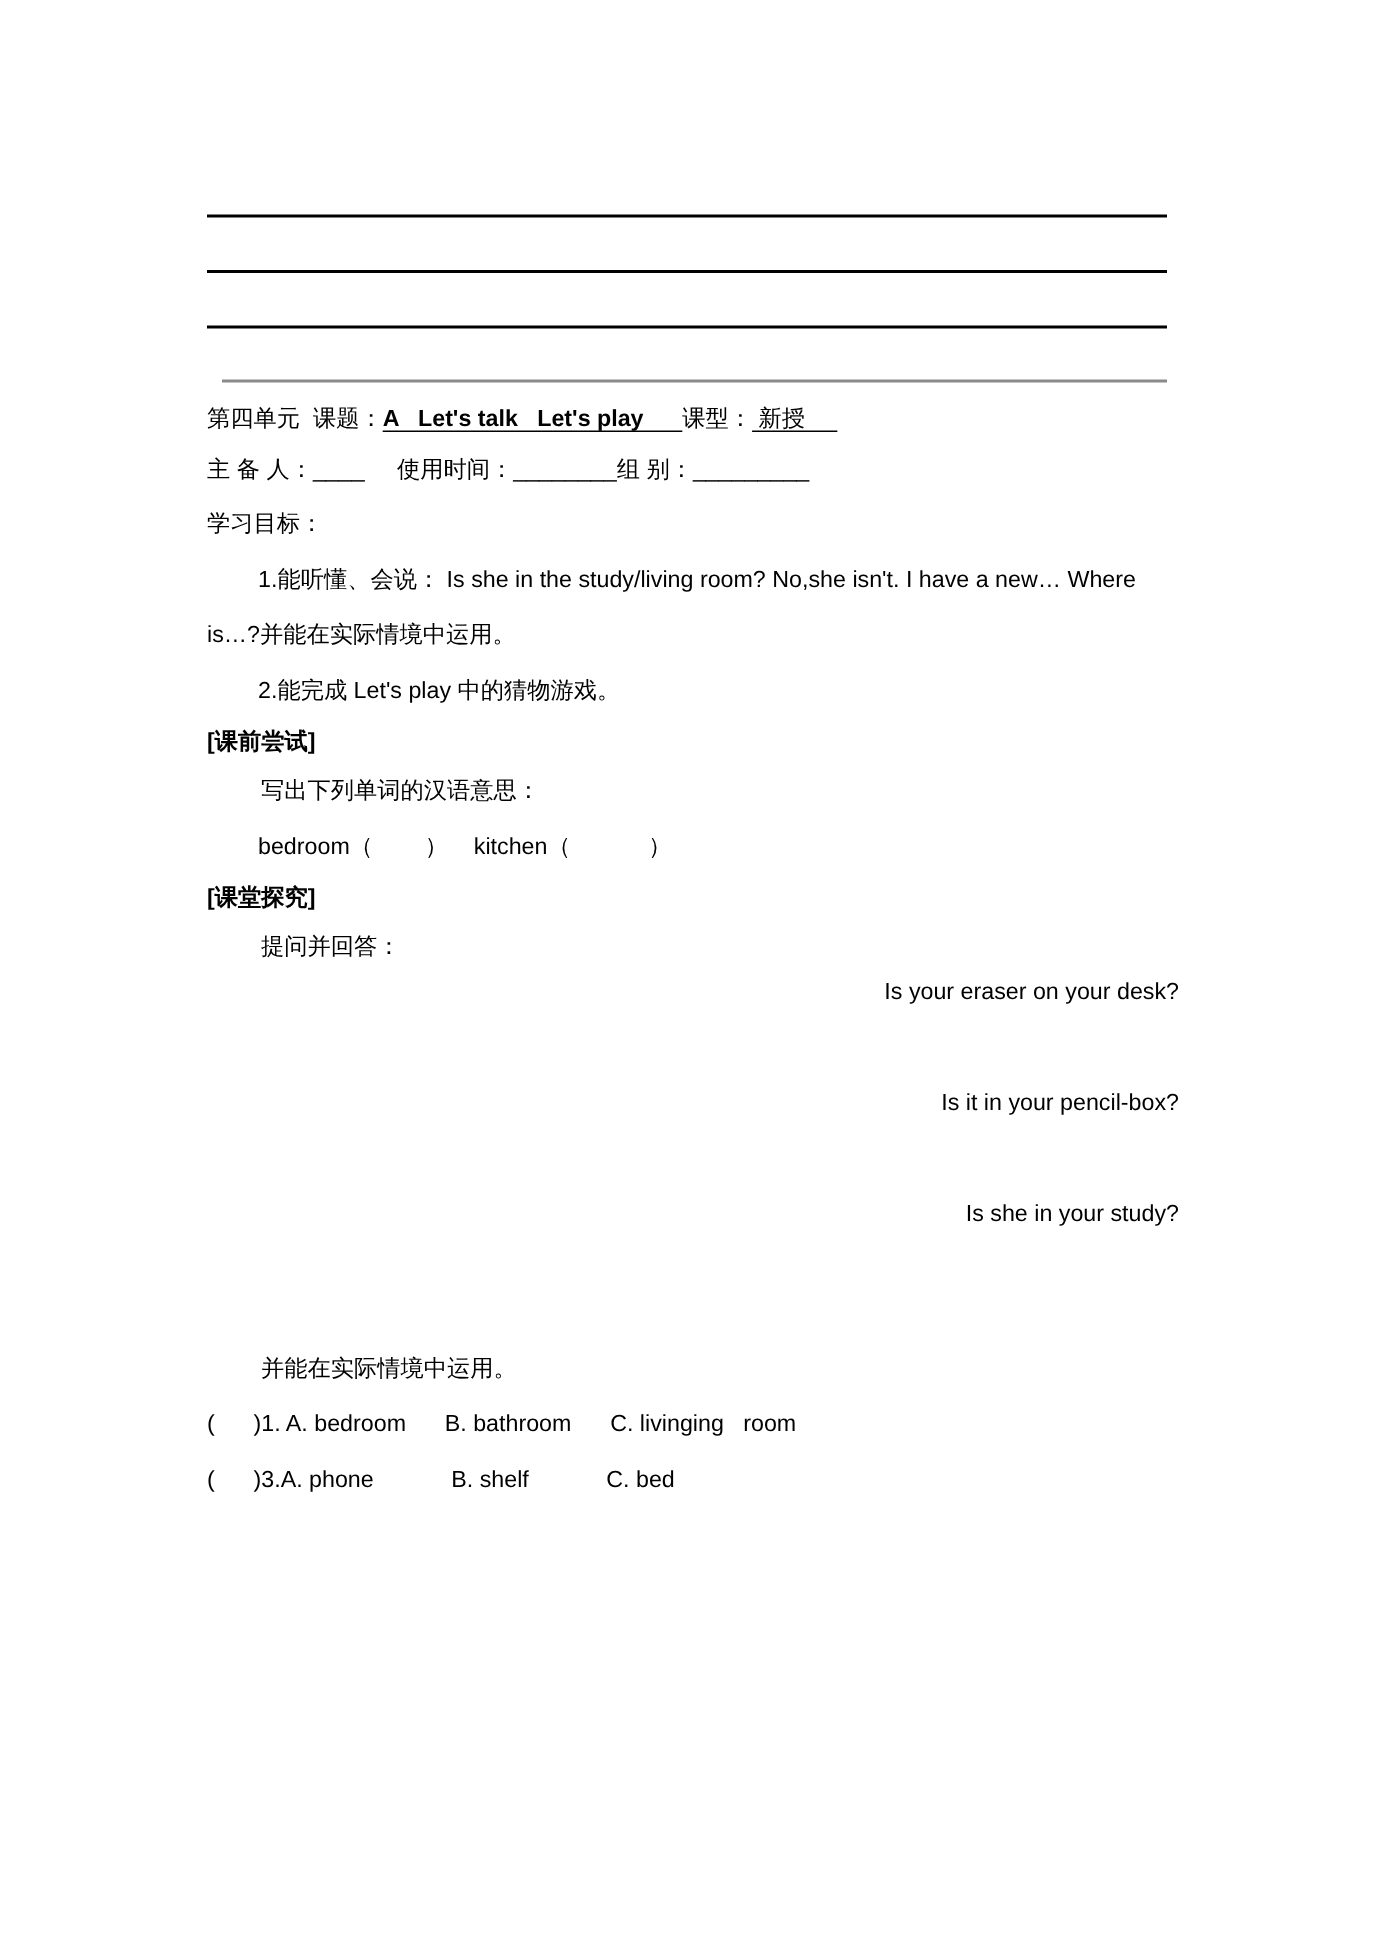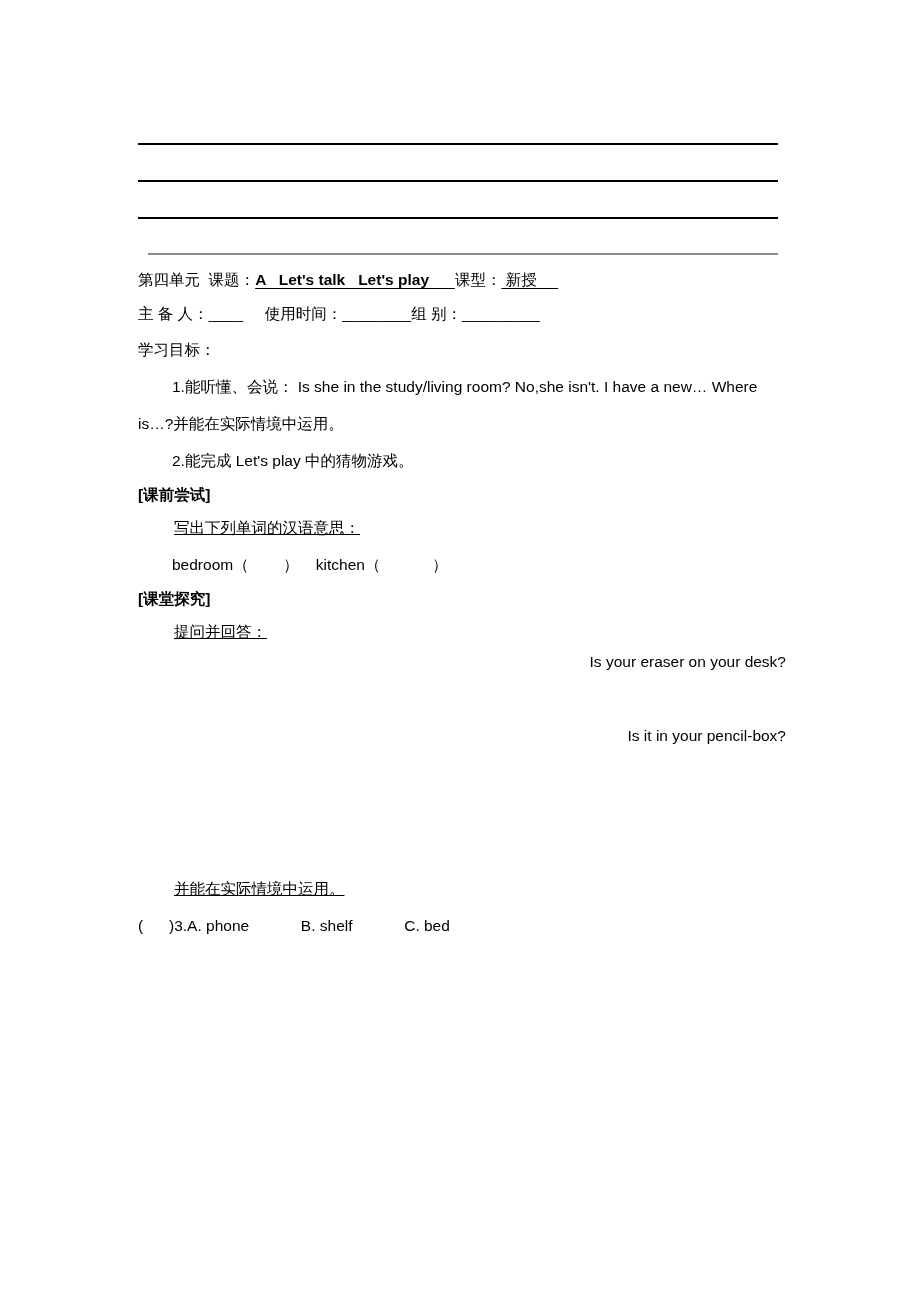--- a/index.html
+++ b/index.html
@@ -96,21 +96,20 @@
     line-height: 31px;
     margin: 0;
     white-space: pre;
   }
   .sub {
     font-size: 15.5px;
     line-height: 36px;
     margin: 0;
     text-indent: 36px;
     white-space: pre;
-    text-decoration: underline;
   }
   .vocab-row {
     font-size: 15.5px;
     line-height: 37px;
     margin: 0;
     padding-left: 34px;
     white-space: pre;
   }
   .q-row {
     font-size: 15.5px;
@@ -158,21 +157,23 @@
     <div class="sub">写出下列单词的汉语意思：</div>
     <div class="vocab-row">bedroom（        ）    kitchen（            ）</div>
 
     <div class="sec-head">[课堂探究]</div>
     <div class="sub">提问并回答：</div>
 
     <div class="q-row">Is your eraser on your desk?</div>
     <div class="sp-q1"></div>
     <div class="q-row">Is it in your pencil-box?</div>
     <div class="sp-q2"></div>
+    <div class="q-row">Is she in your study?</div>
     <div class="sp-q3"></div>
 
     <div class="sp-pre-test"></div>
 
     <div class="sub">并能在实际情境中运用。</div>
+    <div class="opt-row">(      )1. A. bedroom      B. bathroom      C. livinging   room</div>
     <div class="opt-row">(      )3.A. phone            B. shelf            C. bed</div>
 
   </div>
 </div>
 
 </body></html>

